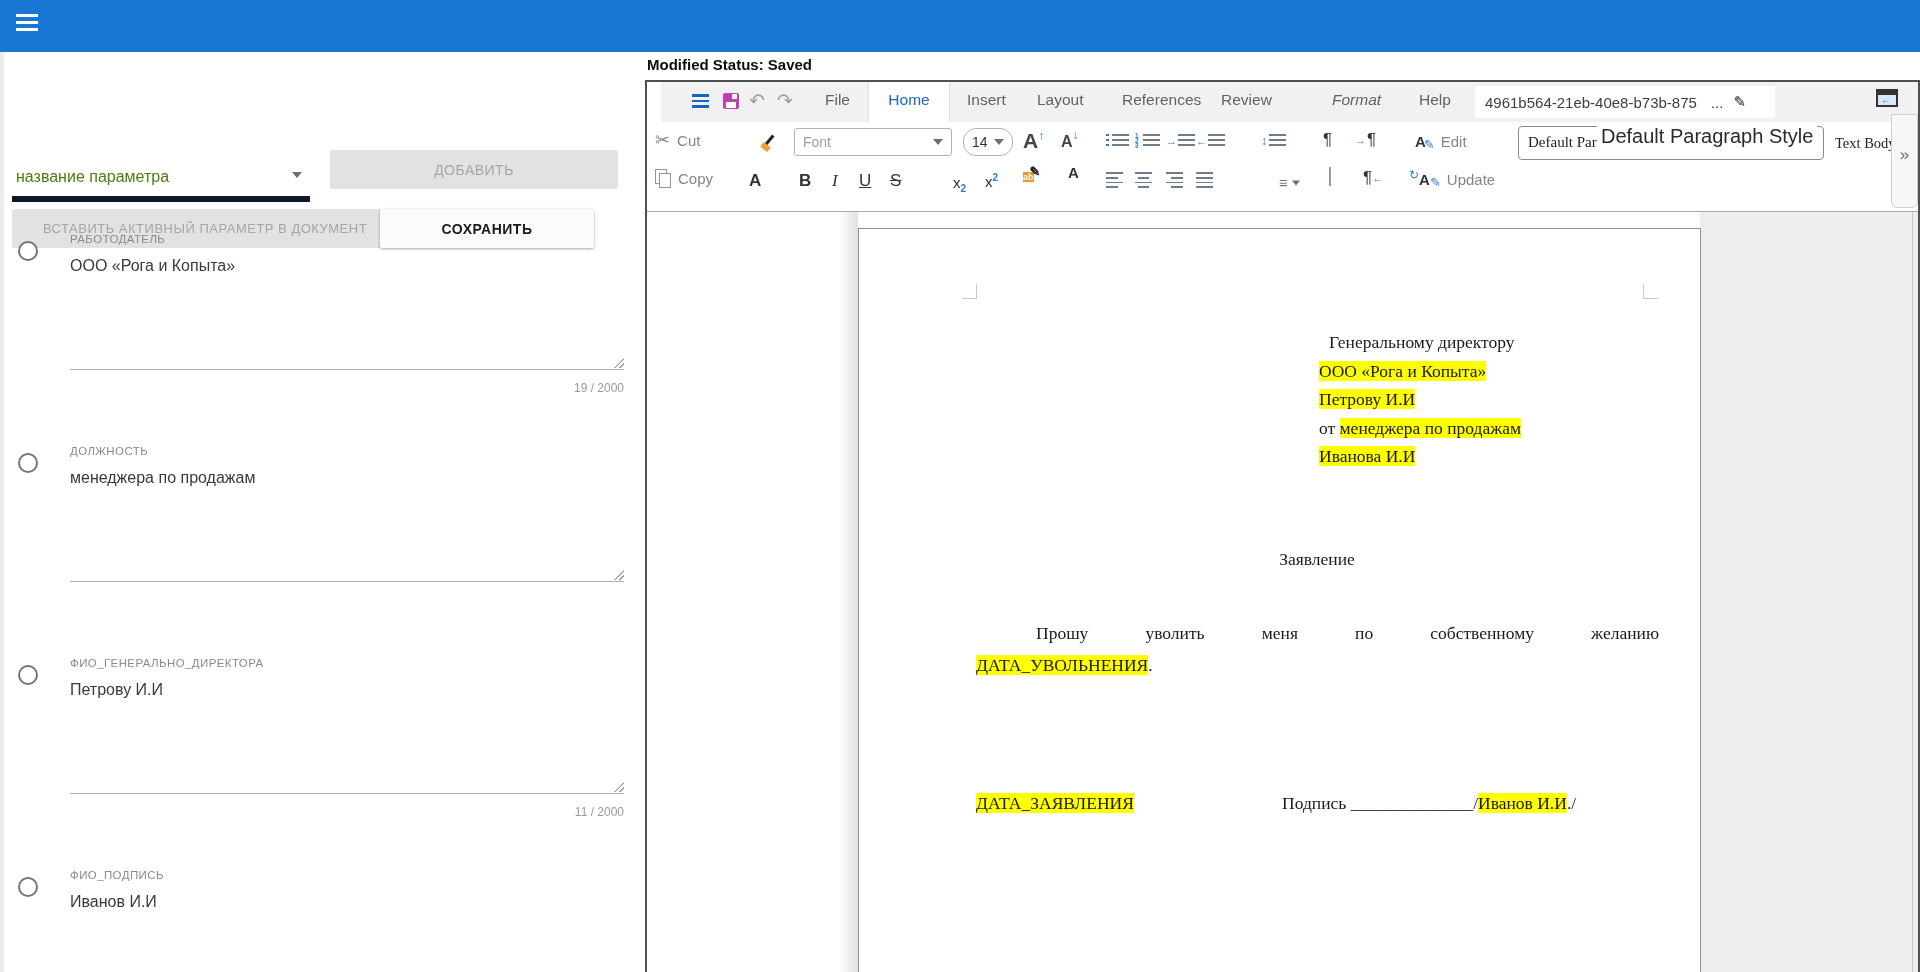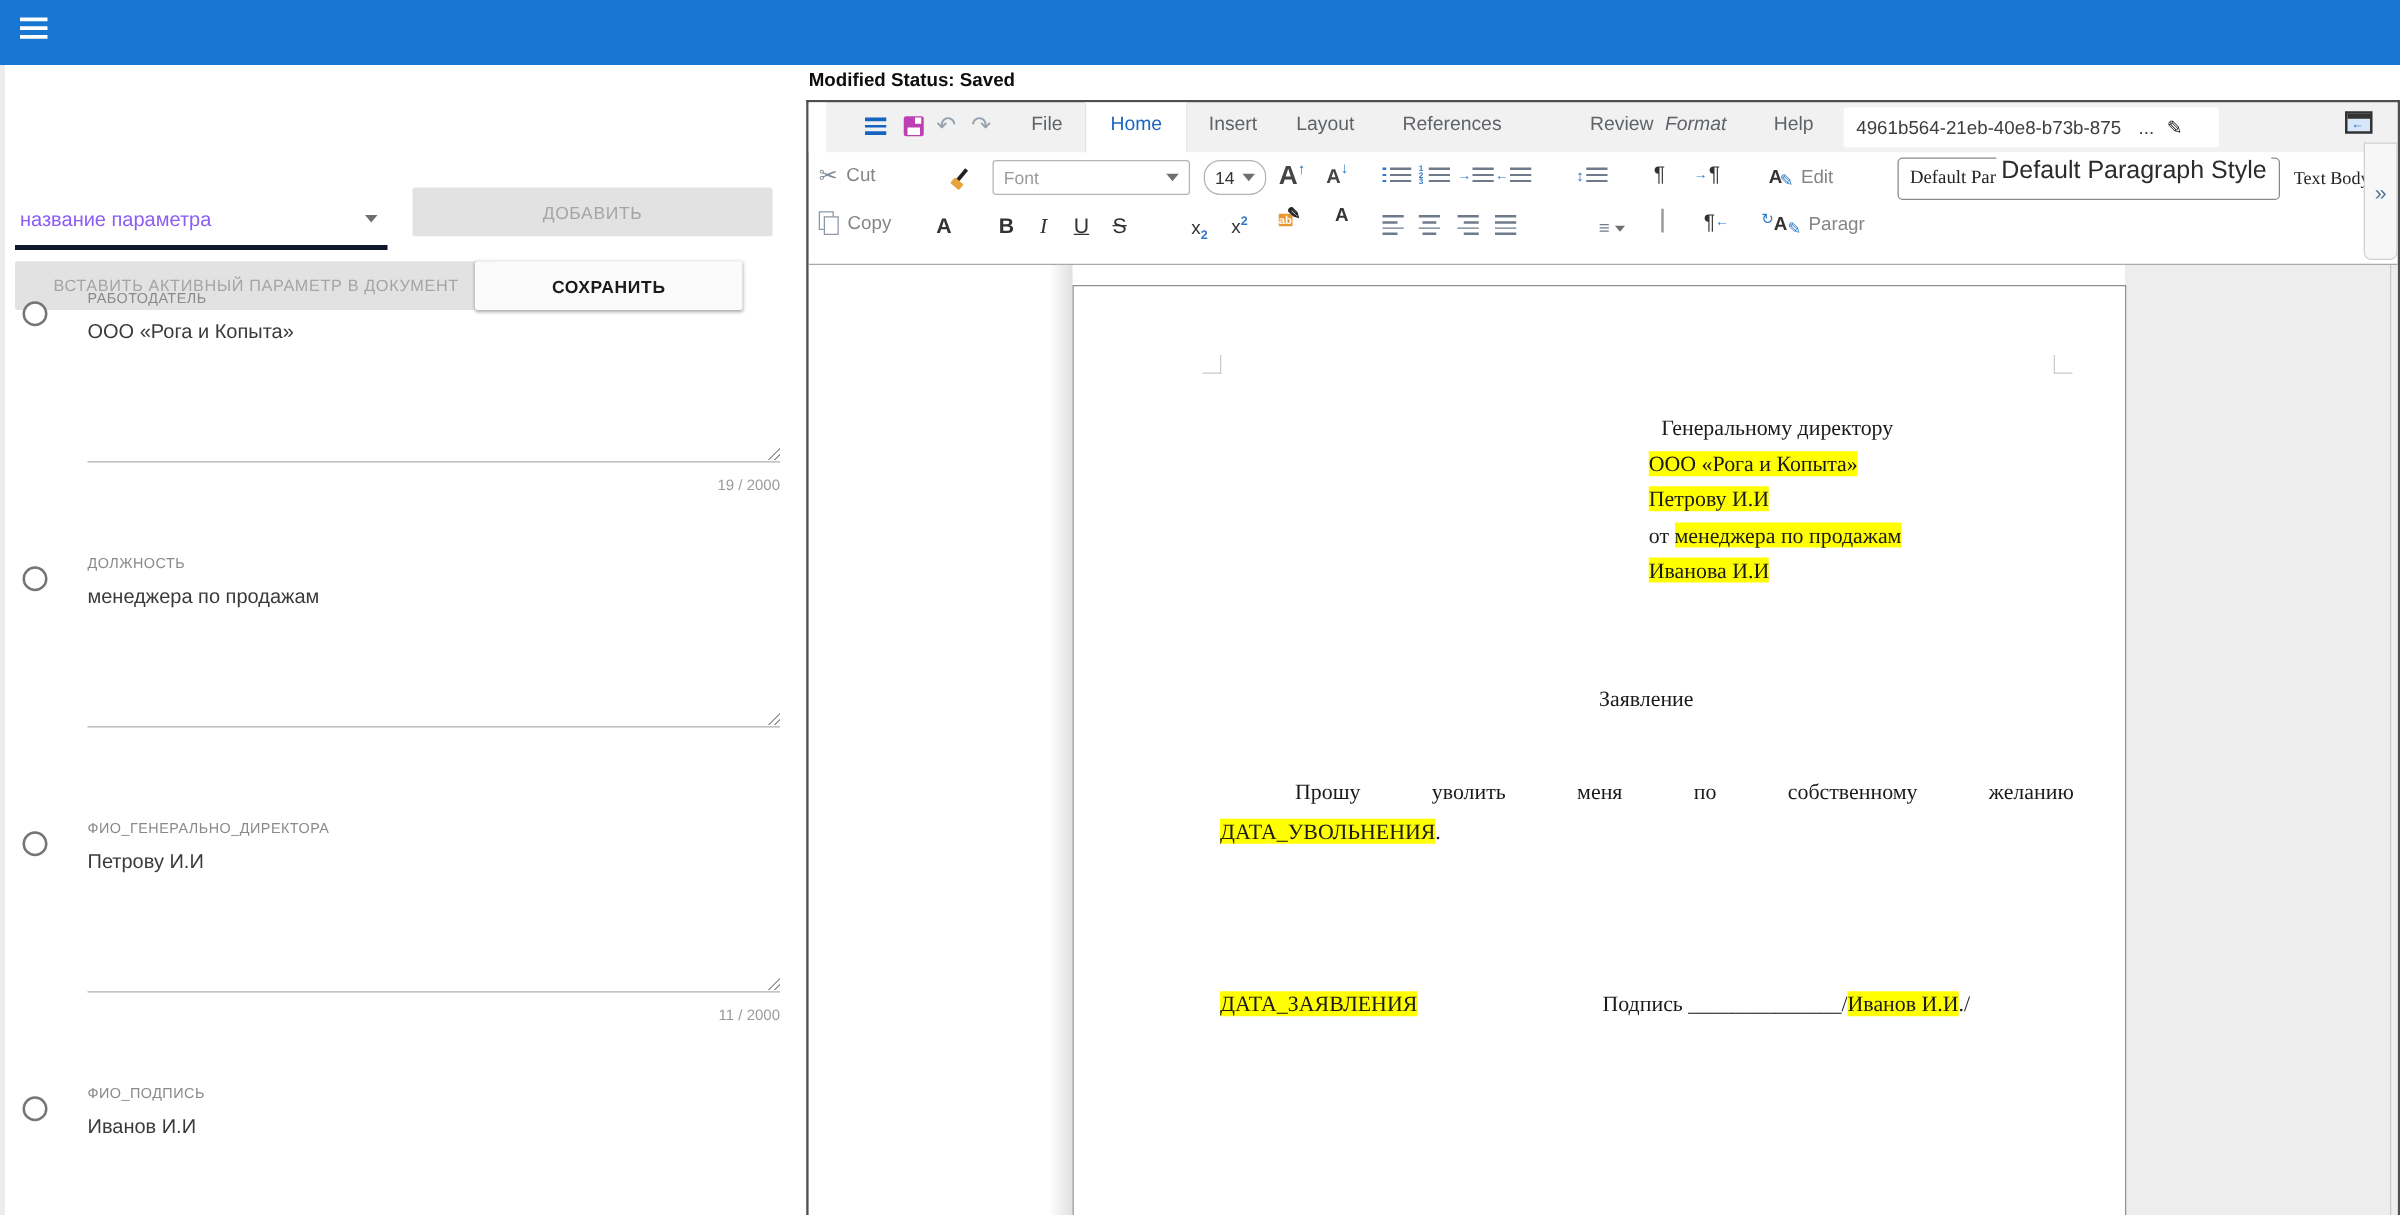--- a/index.html
+++ b/index.html
@@ -5,22 +5,22 @@
   html,body{margin:0;padding:0;background:#fff;}
   #app{position:relative;width:1920px;height:972px;overflow:hidden;background:#fff;
        font-family:"Liberation Sans",sans-serif;color:#222;}
   
   .appbar{position:absolute;left:0;top:0;width:1920px;height:52px;background:#1976d2;z-index:30;}
   .burger{position:absolute;left:16px;top:14px;width:24px;height:22px;cursor:pointer;}
   .burger i{display:block;width:22px;height:3px;background:#fff;margin:0 0 4px 0;}
   
   .lpanel{position:absolute;left:0;top:52px;width:645px;bottom:0;background:#fff;}
   .lscroll{position:absolute;left:0;top:0;width:4px;bottom:0;background:#ececec;}
-  .sel{position:absolute;left:12px;top:100px;width:298px;height:44px;border-bottom:4px solid #0f172a;
-       font-size:16px;color:#8b5cf6;}
+  .sel{position:absolute;left:12px;top:100px;width:298px;height:44px;border-bottom:6px solid #0f172a;
+       font-size:16px;color:#4d7c0f;}
   .sel span{position:absolute;left:4px;top:16px;}
   .car{position:absolute;width:0;height:0;border-left:5px solid transparent;border-right:5px solid transparent;
        border-top:6px solid #6f6f6f;}
   .btn{position:absolute;border:none;border-radius:2px;font-family:"Liberation Sans",sans-serif;
        font-size:14px;letter-spacing:.5px;text-transform:none;cursor:pointer;}
   .btn.dis{background:#e2e2e2;color:#a5a5a5;}
   .btn.raised{background:#fbfbfb;color:#1b1b1b;box-shadow:0 1px 3px rgba(0,0,0,.35);font-weight:600;}
   .fb{position:absolute;left:0;width:645px;height:210px;}
   .radio{position:absolute;left:18px;top:8px;width:20px;height:20px;border:2px solid #757575;border-radius:50%;
          box-sizing:border-box;background:#fff;cursor:pointer;}
@@ -192,21 +192,21 @@
       <div class="mico uglyph" style="left:102px;top:9px;">↶</div>
       <div class="mico uglyph" style="left:130px;top:9px;">↷</div>
 
       <span class="tab" style="left:178px;">File</span>
       <div class="tabsel">
         <span class="tab">Home</span>
       </div>
       <span class="tab" style="left:320px;">Insert</span>
       <span class="tab" style="left:390px;">Layout</span>
       <span class="tab" style="left:475px;">References</span>
-      <span class="tab" style="left:625px;text-align:right;">Review</span>
+      <span class="tab" style="left:574px;text-align:right;">Review</span>
       <span class="tab" style="left:685px;font-style:italic;">Format</span>
       <span class="tab" style="left:772px;">Help</span>
 
       <div class="docpill">
         <span>4961b564-21eb-40e8-b73b-875</span>
         <span class="dots">...</span>
         <span class="pen">✎</span>
       </div>
       <div class="sbt"></div>
     </div>
@@ -329,21 +329,21 @@
         <span class="bkt"></span><span class="wbar"></span>
       </div>
       <div class="titem lgrp" style="left:716px;top:47px;">
         <span class="pilc">¶</span>
           <span class="blue indarr">←</span>
       </div>
       <div class="titem lgrp" style="left:762px;top:47px;">
         <span class="blue" style="font-size:12px;position:relative;top:-5px;">↻</span>
         <span class="scrA" style="font-weight:600;">A</span>
         <span class="blue" style="font-size:13px;margin:6px 6px 0 0;">✎</span>
-        <span class="tlabel">Paragr</span>
+        <span class="tlabel">Update</span>
       </div>
     </div>
 
     <div class="ovstrip">
       <span>»</span>
     </div>
 
     <div class="canvas">
       <div class="greyzone">
         <div class="vline"></div>

